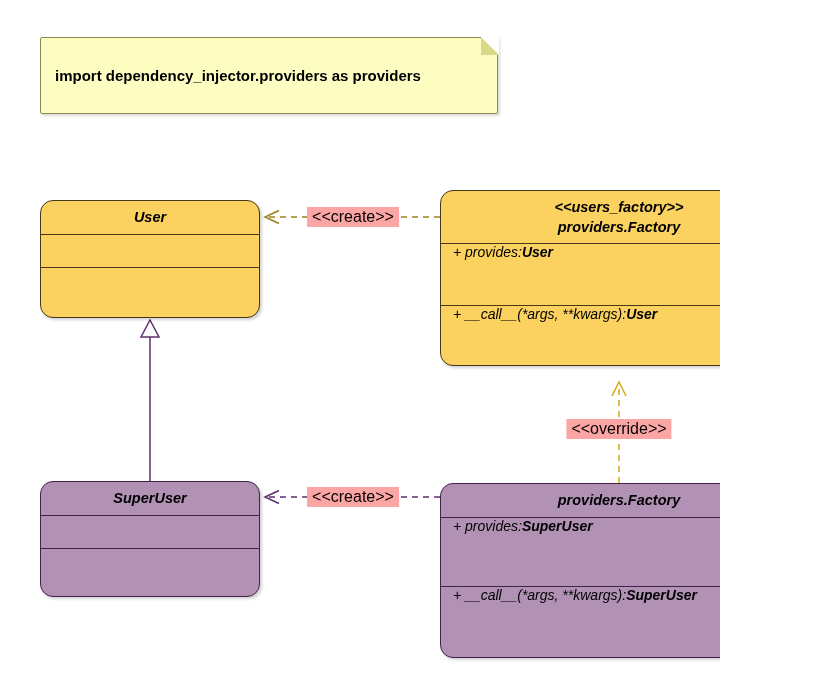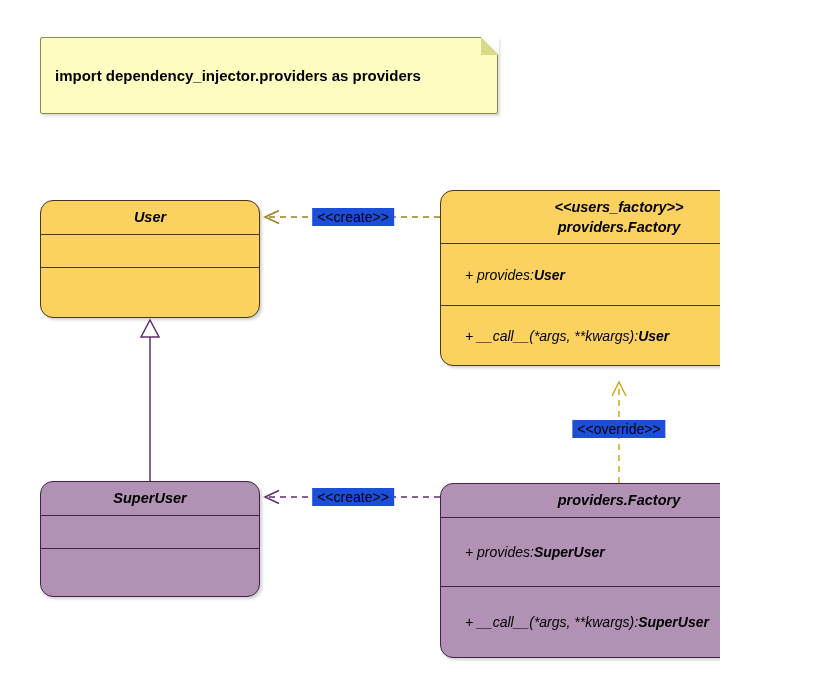--- a/index.html
+++ b/index.html
@@ -58,39 +58,39 @@
     align-items: center;
     justify-content: center;
     font-weight: bold;
     font-size: 14.5px;
     line-height: 1.4;
   }
   .uml-row {
     border-top: 1.5px solid;
     border-color: inherit;
     display: flex;
-    align-items: center;
-    padding-left: 24px;
+    align-items: flex-start;
+    padding-left: 12px;
     font-size: 14px;
   }
   .uml-row .type { font-weight: bold; }
 
   
   svg.edges {
     position: absolute;
     left: 0; top: 0;
     width: 840px; height: 700px;
     pointer-events: none;
   }
   .edge-label {
     position: absolute;
     transform: translate(-50%, -50%);
-    background: #1d4ed8;
+    background: #fca5a5;
     padding: 1px 5px;
-    font-size: 14px;
+    font-size: 16px;
     white-space: nowrap;
   }
 </style>
 </head>
 <body>
 
 <div class="canvas">
 
   <div class="note">
     <div class="note-fold"></div>

